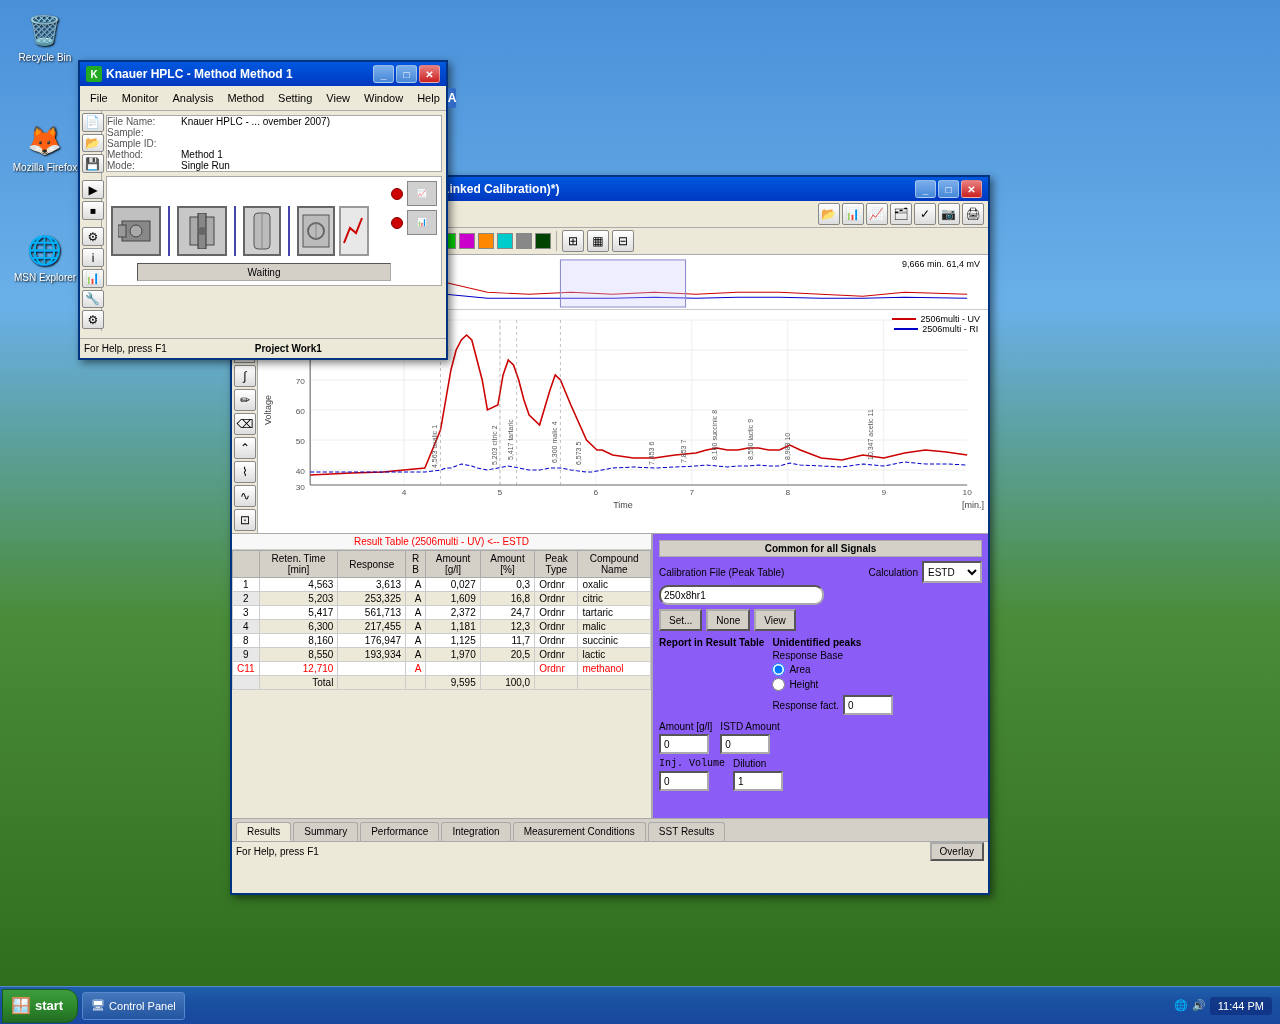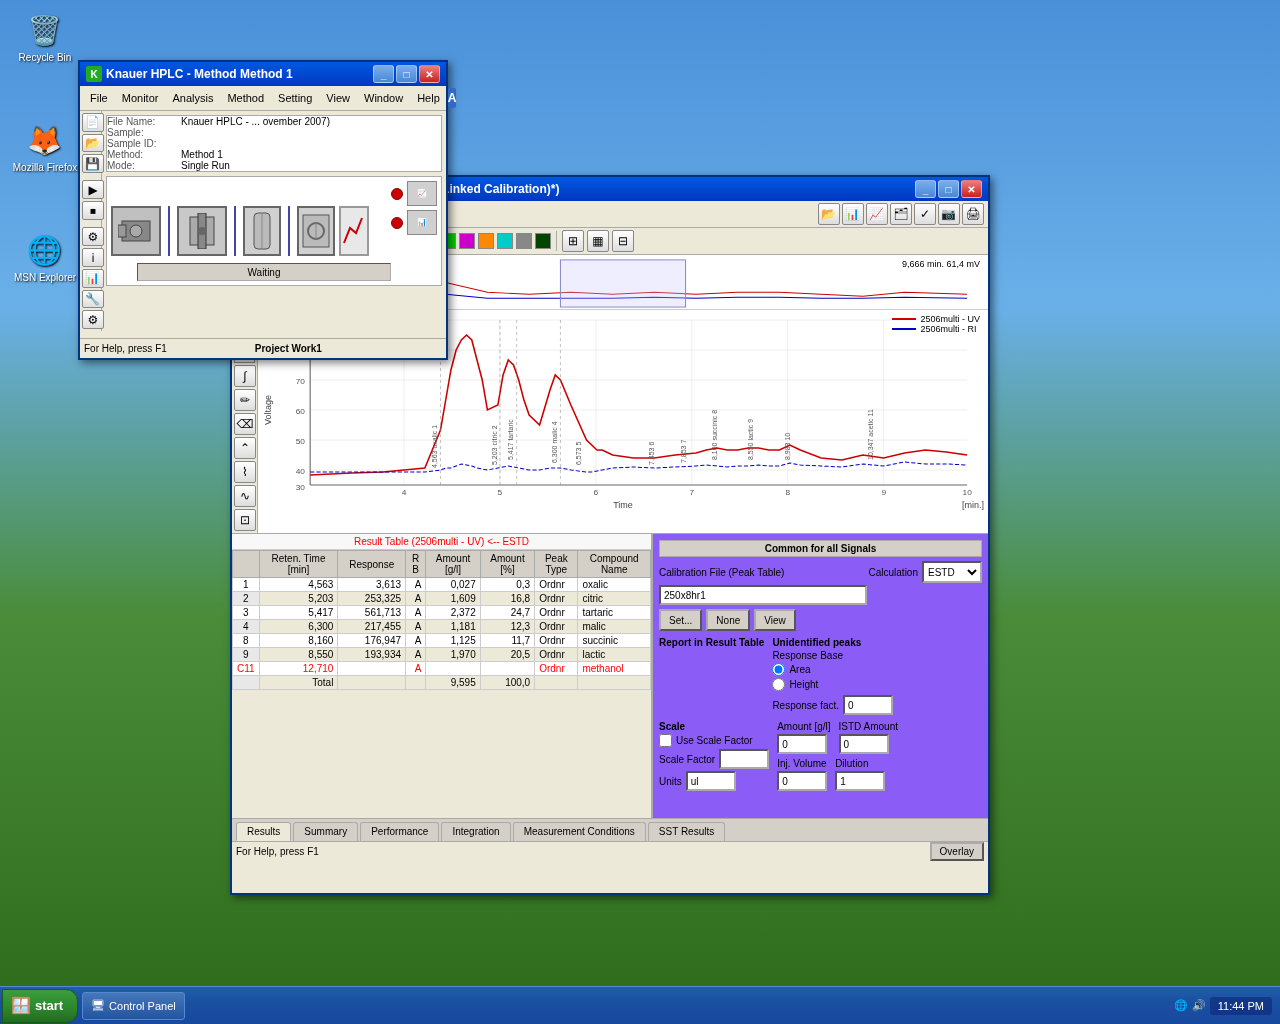--- a/index.html
+++ b/index.html
@@ -376,20 +376,21 @@
       position: absolute;
       top: 4px;
       right: 8px;
       font-size: 9px;
       background: rgba(255,255,255,0.8);
     }
     .legend-item {
       display: flex;
       align-items: center;
       gap: 4px;
+      justify-content: center;
     }
     .legend-line {
       width: 24px;
       height: 2px;
     }
 
     .analysis-toolbar {
       background: #ece9d8;
       border-bottom: 1px solid #aaa;
       padding: 2px 4px;
@@ -886,21 +887,21 @@
           <div style="display:flex;justify-content:space-between;align-items:center;margin-bottom:2px;">
             <span>Calibration File (Peak Table)</span>
             <div style="display:flex;align-items:center;gap:4px;">
               <span>Calculation</span>
               <select class="select-field" style="width:60px;">
                 <option>ESTD</option>
                 <option>ISTD</option>
               </select>
             </div>
           </div>
-          <input type="text" class="input-field" style="width: 208px;" value="250x8hr1">
+          <input type="text" class="input-field" style="width: 165px; border-radius: 9px;" value="250x8hr1">
           <div style="display:flex;gap:4px;margin-top:4px;">
             <button class="btn-small">Set...</button>
             <button class="btn-small">None</button>
             <button class="btn-small">View</button>
           </div>
         </div>
 
         <div style="display:flex;gap:8px;margin-bottom:6px;">
           <div>
             <div style="font-weight:bold;margin-bottom:2px;">Report in Result Table</div>
@@ -920,48 +921,33 @@
             </div>
             <div style="display:flex;align-items:center;gap:4px;margin-top:4px;">
               <span>Response fact.</span>
               <input type="text" class="input-field-sm" value="0" style="">
             </div>
           </div>
         </div>
 
         <div style="display:flex;gap:8px;margin-bottom:4px;">
           <div>
-            <div style="font-weight:bold;margin-bottom:2px;">Scale</div>
-            <div class="checkbox-item" style="margin-bottom:2px;">
-              <input type="checkbox" style="">
-              <span>Use Scale Factor</span>
-            </div>
-            <div style="display:flex;align-items:center;gap:4px;margin-bottom:2px;">
-              <span>Scale Factor</span>
-              <input type="text" class="input-field-sm" style="">
-            </div>
-            <div style="display:flex;align-items:center;gap:4px;">
-              <span>Units</span>
-              <input type="text" class="input-field-sm" value="ul" style="">
-            </div>
-          </div>
-          <div>
             <div style="display:flex;gap:8px;">
               <div>
                 <div style="margin-bottom:2px;">Amount [g/l]</div>
                 <input type="text" class="input-field-sm" value="0" style="">
               </div>
               <div>
                 <div style="margin-bottom:2px;">ISTD Amount</div>
                 <input type="text" class="input-field-sm" value="0" style="">
               </div>
             </div>
             <div style="display:flex;gap:8px;margin-top:4px;">
               <div>
-                <div style="margin-bottom:2px;">Inj. Volume</div>
+                <div style="margin-bottom:2px;font-family:Liberation Mono, monospace;">Inj. Volume</div>
                 <input type="text" class="input-field-sm" value="0" style="">
               </div>
               <div>
                 <div style="margin-bottom:2px;">Dilution</div>
                 <input type="text" class="input-field-sm" value="1" style="">
               </div>
             </div>
           </div>
         </div>
       </div>

